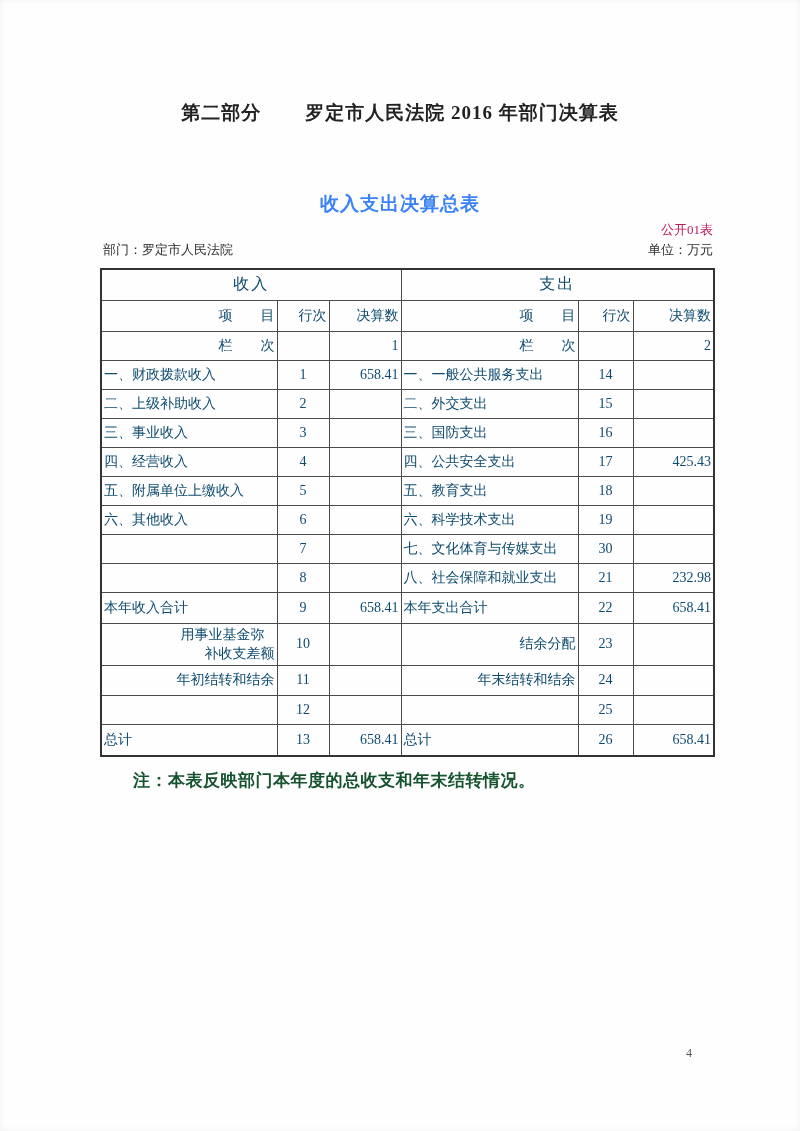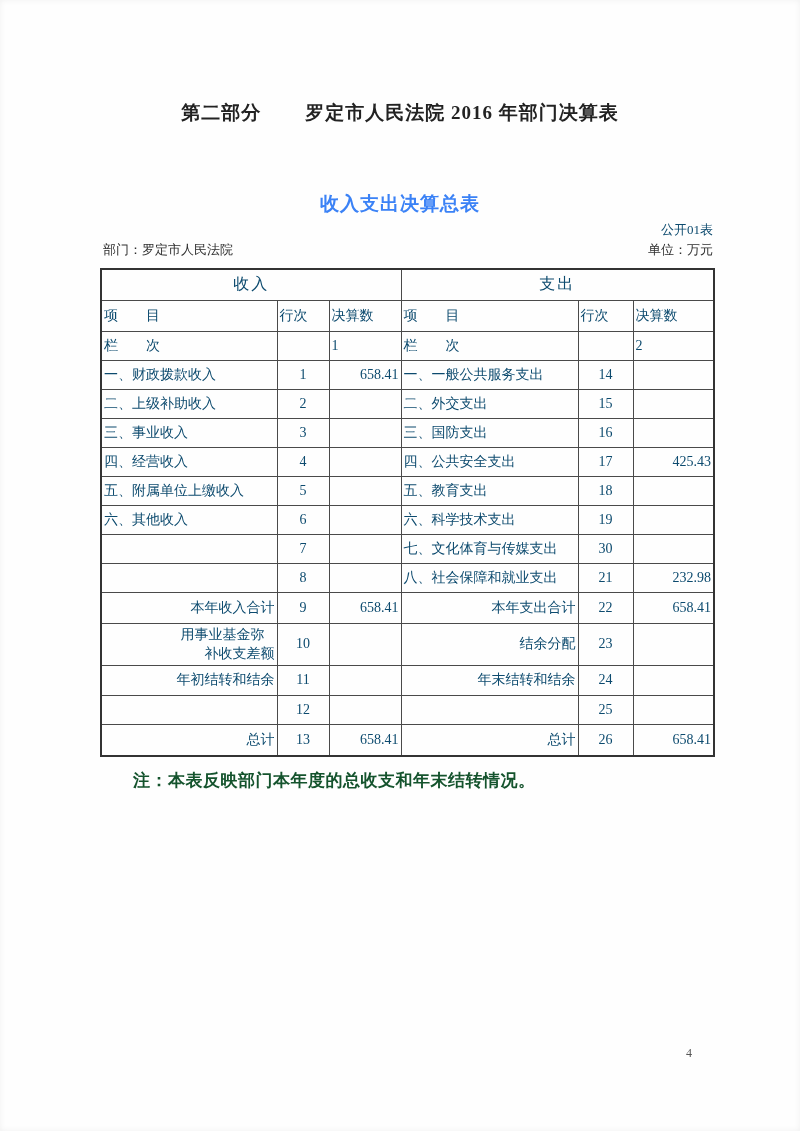--- a/index.html
+++ b/index.html
@@ -20,21 +20,21 @@
   }
   .doc-title .gap{display:inline-block;width:44px;}
   .doc-subtitle{
     position:absolute;top:191px;left:0;width:100%;
     text-align:center;font-size:19px;font-weight:bold;
     font-family:"Liberation Sans","DejaVu Sans",sans-serif;
     letter-spacing:1px;color:#3b82f6;
   }
   .table-code{
     position:absolute;top:221px;right:87px;
-    font-size:13px;color:#0c4a6e;
+    font-size:13px;color:#be185d;
   }
   .meta-line{
     position:absolute;top:241px;left:103px;right:87px;
     font-size:13px;color:#2e2e2e;
   }
   .meta-line .unit{float:right;}
   table.acct{
     position:absolute;top:268px;left:100px;
     border-collapse:collapse;table-layout:fixed;
     width:613px;
@@ -43,25 +43,25 @@
   table.acct td,table.acct th{
     border:1px solid #4a4a4a;
     padding:0 2px;
     font-weight:normal;
     overflow:hidden;white-space:nowrap;
   }
   table.acct{border:2px solid #333;}
   table.acct .sec{
     text-align:center;font-size:16px;letter-spacing:2px;
   }
-  table.acct .hc{text-align:left;font-size:14px;}
+  table.acct .hc{text-align:right;font-size:14px;}
   .item{text-align:left;padding-left:8px;}
   .line{text-align:center;}
   .amt{text-align:right;padding-right:9px;}
-  .c{text-align:right;padding-left:0;}
+  .c{text-align:left;padding-left:0;}
   .r{text-align:right;padding-right:9px;}
   .split{white-space:normal;line-height:19px;padding:1px 0;}
   .split .l1{display:block;text-align:right;padding-right:10px;}
   .split .l2{display:block;text-align:right;padding-left:5px;}
   .note{
     position:absolute;top:769px;left:133px;
     font-size:17px;font-weight:bold;
     font-family:"Liberation Sans","DejaVu Sans",sans-serif;
     color:#14532d;letter-spacing:.5px;
   }

